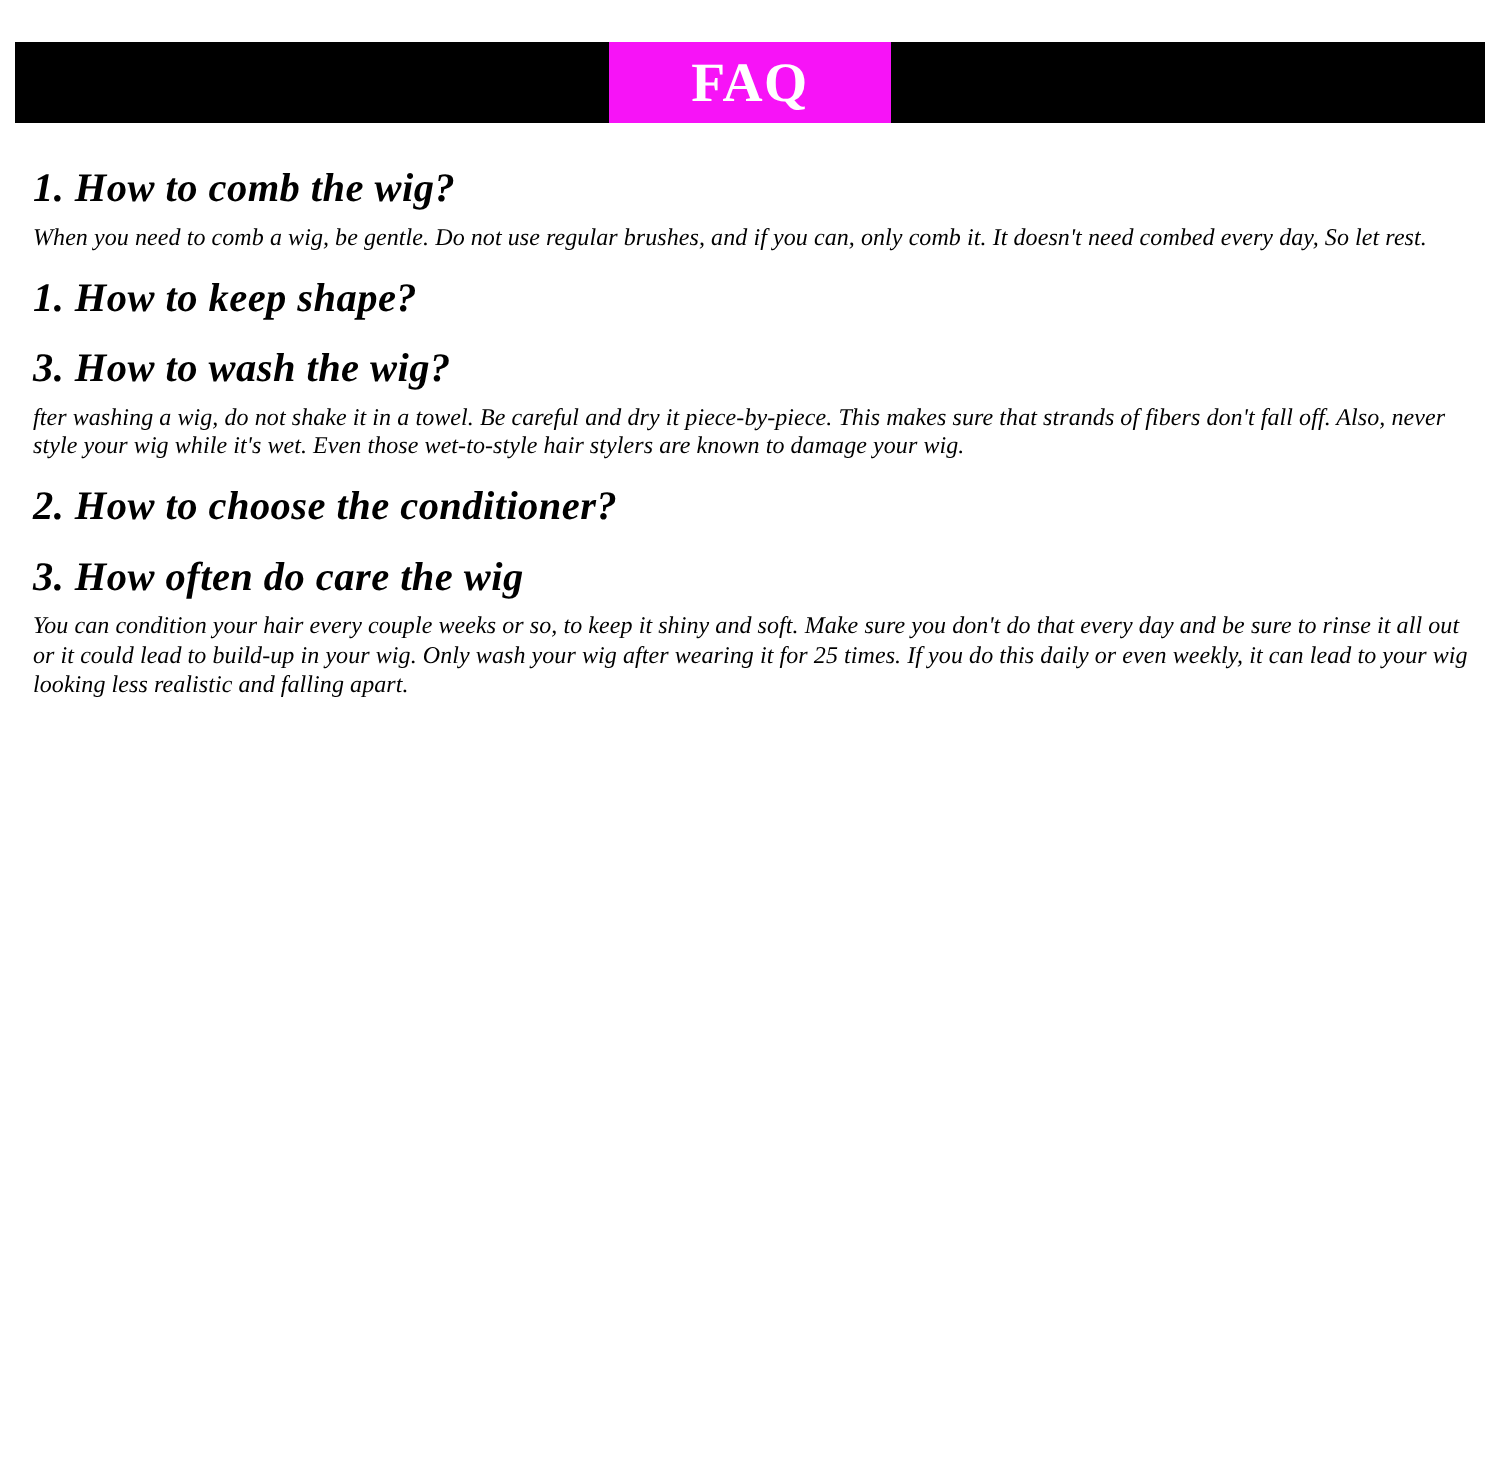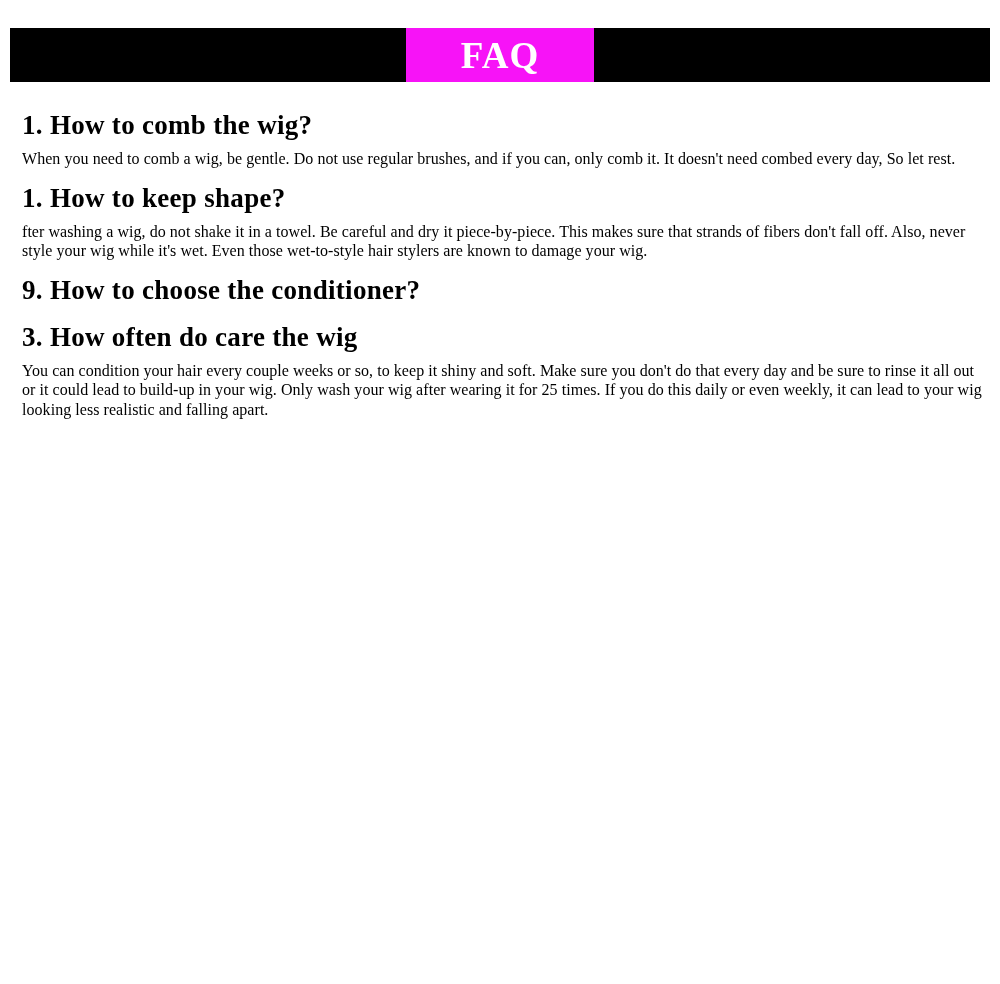--- a/index.html
+++ b/index.html
@@ -47,20 +47,21 @@
     font-size: 37px;
     letter-spacing: 1px;
     line-height: 1;
   }
   
   .content {
     padding: 14px 18px 0 22px;
   }
   .faq-item {
     margin-bottom: 2px;
+    font-style: italic;
   }
   .faq-q {
     font-family: "Liberation Serif", serif;
     font-weight: bold;
     font-size: 27px;
     line-height: 1.30;
     margin: 12px 0 6px 0;
     letter-spacing: 0.3px;
   }
   .faq-a {
@@ -88,26 +89,27 @@
     <div class="faq-item">
       <div class="faq-q">1. How to comb the wig?</div>
       <div class="faq-a">When you need to comb a wig, be gentle. Do not use regular brushes, and if you can, only comb it. It doesn't need combed every day, So let rest.</div>
     </div>
 
     <div class="faq-item">
       <div class="faq-q">1. How to keep shape?</div>
     </div>
 
     <div class="faq-item">
+      <div class="faq-q">3. How to wash the wig?</div>
       <div class="faq-a">fter washing a wig, do not shake it in a towel. Be careful and dry it piece-by-piece. This makes sure that strands of fibers don't fall off. Also, never style your wig while it's wet. Even those wet-to-style hair stylers are known to damage your wig.</div>
     </div>
 
 
     <div class="faq-item">
-      <div class="faq-q">9. How to choose the conditioner?</div>
+      <div class="faq-q">2. How to choose the conditioner?</div>
     </div>
 
     <div class="faq-item">
       <div class="faq-q">3. How often do care the wig</div>
       <div class="faq-a">You can condition your hair every couple weeks or so, to keep it shiny and soft. Make sure you don't do that every day and be sure to rinse it all out or it could lead to build-up in your wig. Only wash your wig after wearing it for 25 times. If you do this daily or even weekly, it can lead to your wig looking less realistic and falling apart.</div>
     </div>
 
   </div>
 </div>
 

